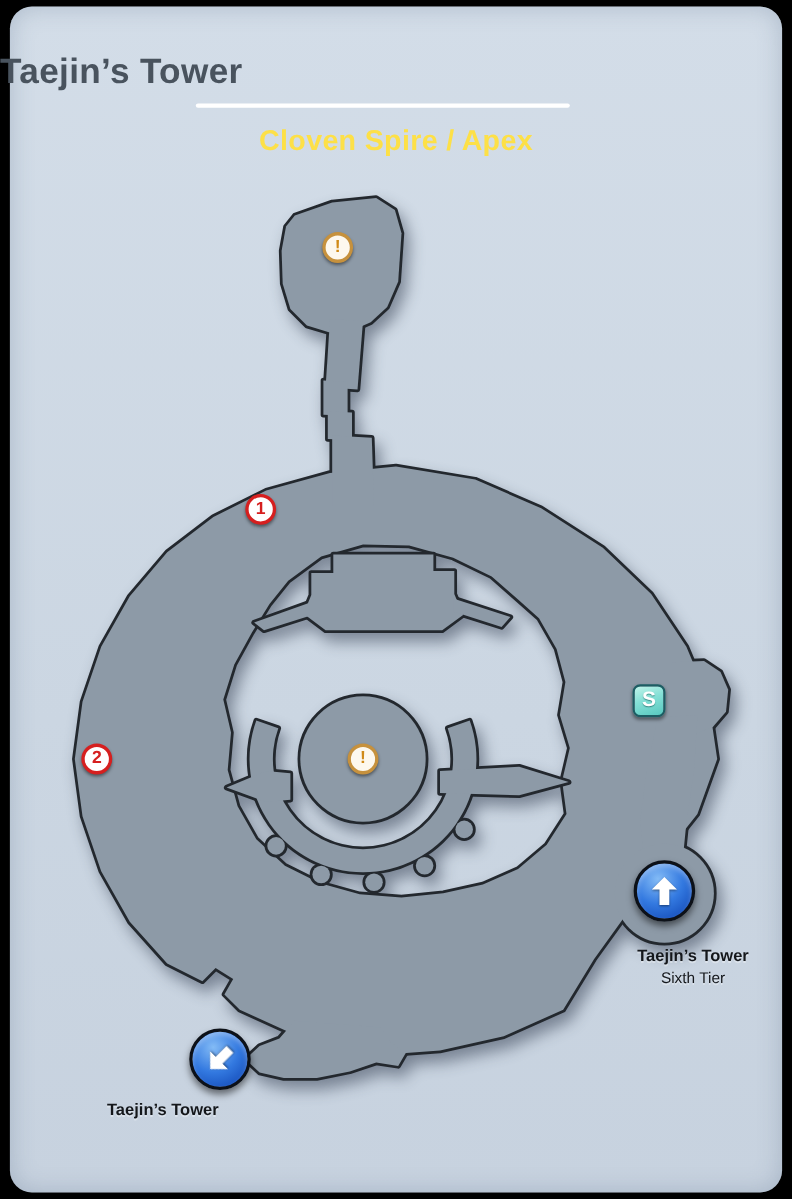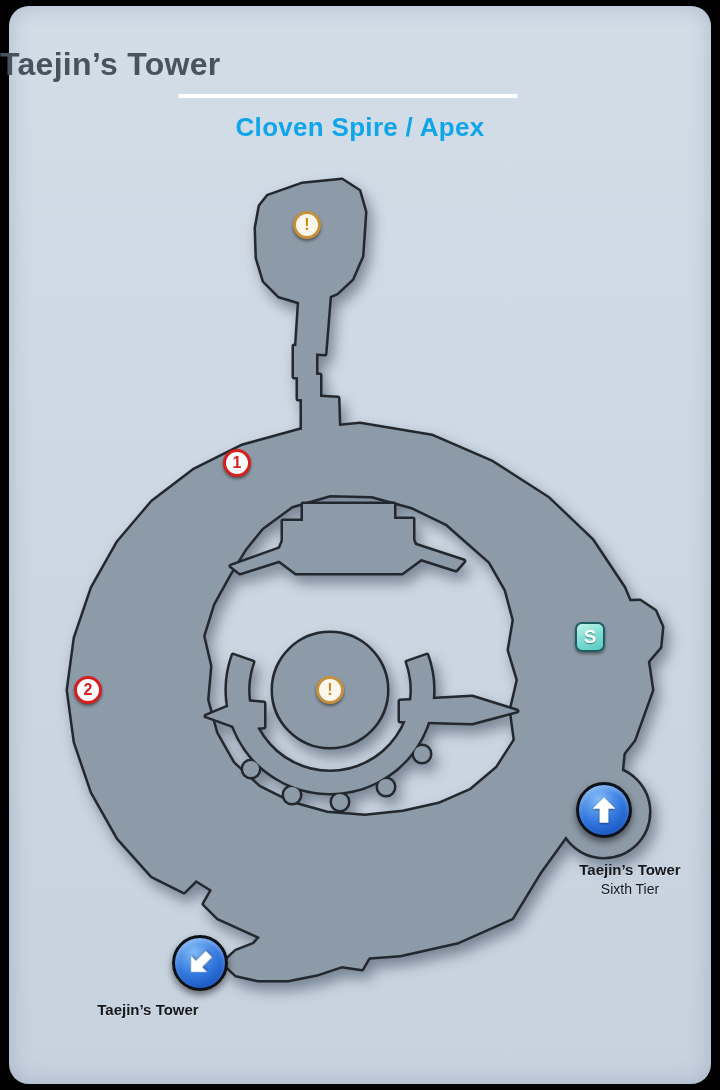--- a/index.html
+++ b/index.html
@@ -22,21 +22,21 @@
   .title {
     position:absolute; left:0; top:46px; width:100%;
     font-size:32px; font-weight:bold; color:#49535e; letter-spacing:.3px;
   }
   .divider {
     position:absolute; left:178px; top:94px; width:340px; height:4px;
     background:#fff; border-radius:2px;
   }
   .subtitle {
     position:absolute; left:0; top:112px; width:100%; text-align:center;
-    font-size:26px; font-weight:bold; color:#0ea5e9; letter-spacing:.3px;
+    font-size:26px; font-weight:bold; color:#fde047; letter-spacing:.3px;
   }
 
   .map-svg { position:absolute; left:0; top:0;
     filter: drop-shadow(5px 8px 7px rgba(25,35,55,.45)); }
 
   
   .marker {
     position:absolute; width:28px; height:28px; border-radius:50%;
     background:#fff; display:flex; align-items:center; justify-content:center;
     font-weight:bold; font-size:16px; line-height:1;

